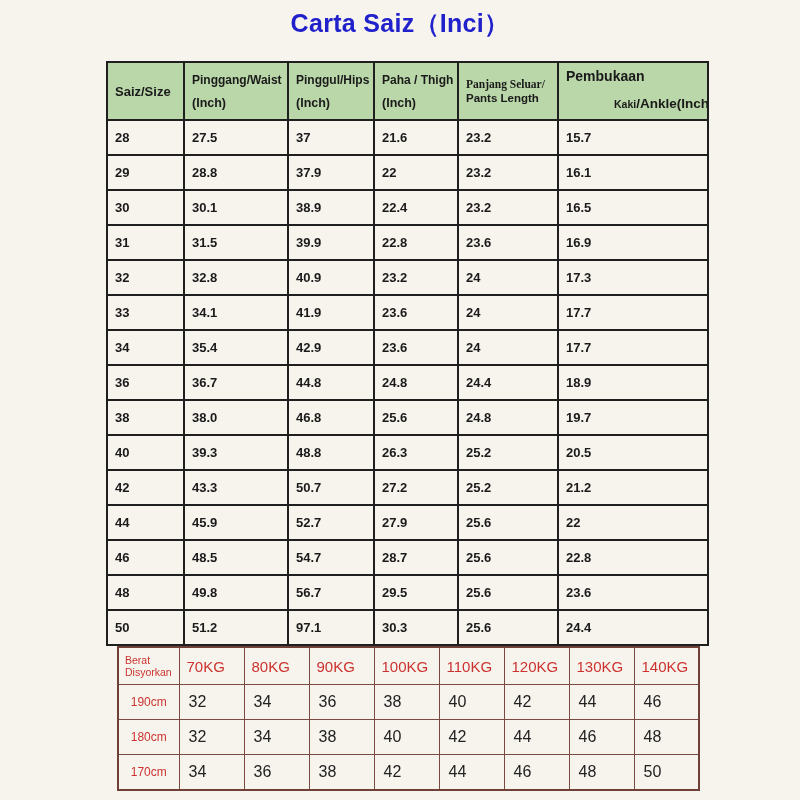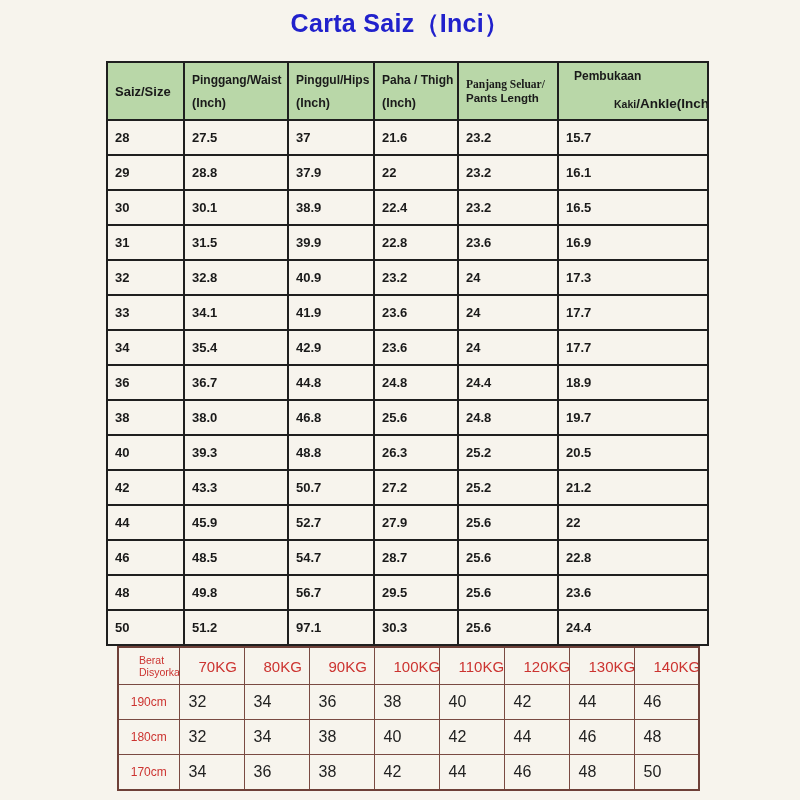--- a/index.html
+++ b/index.html
@@ -42,21 +42,21 @@
   table.size-table tbody td {
     height:33px;
     font-weight:bold;
     font-size:13px;
   }
   .hdr-one { font-size:13px; }
   .hdr-l1 { display:block; font-size:12px; line-height:13px; margin-top:2px; }
   .hdr-l2 { display:block; font-size:12.5px; line-height:13px; margin-top:10px; }
   .hdr-l1-tight { display:block; font-size:11.5px; line-height:13.5px; margin-top:1px;font-family:Liberation Serif, serif; }
   .hdr-l2-tight { display:block; font-size:11.5px; line-height:13.5px; margin-top:1px; }
-  .hdr-small { display:block; font-size:12px; line-height:11px; margin-top:1px;margin-left:8px; }
+  .hdr-small { display:block; font-size:14px; line-height:11px; margin-top:1px; }
   .hdr-mixed { display:block; margin-top:12px; }
   .hdr-mixed .sm { font-size:10.5px;padding-left:48px; }
   .hdr-mixed .lg { font-size:13.5px; }
 
   
   table.weight-table {
     position:absolute; left:117px; top:646px;
     width:581px;
     border-collapse:collapse;
     table-layout:fixed;
@@ -66,29 +66,29 @@
     border:1px solid #7a4a42;
     overflow:hidden;
     vertical-align:middle;
   }
   .corner-cell {
     color:#cc3330;
     font-size:10.5px;
     line-height:12px;
     font-weight:normal;
     text-align:left;
-    padding-left:20px;
+    padding-left:6px;
     height:34px;
   }
   .kg-cell {
     color:#cc3330;
     font-size:15px;
     font-weight:normal;
     text-align:left;
-    padding-left:19px;
+    padding-left:7px;
     height:34px;
   }
   .height-cell {
     color:#cc3330;
     font-size:12px;
     text-align:center;
     height:32px;
   }
   .wval-cell {
     color:#222222;

